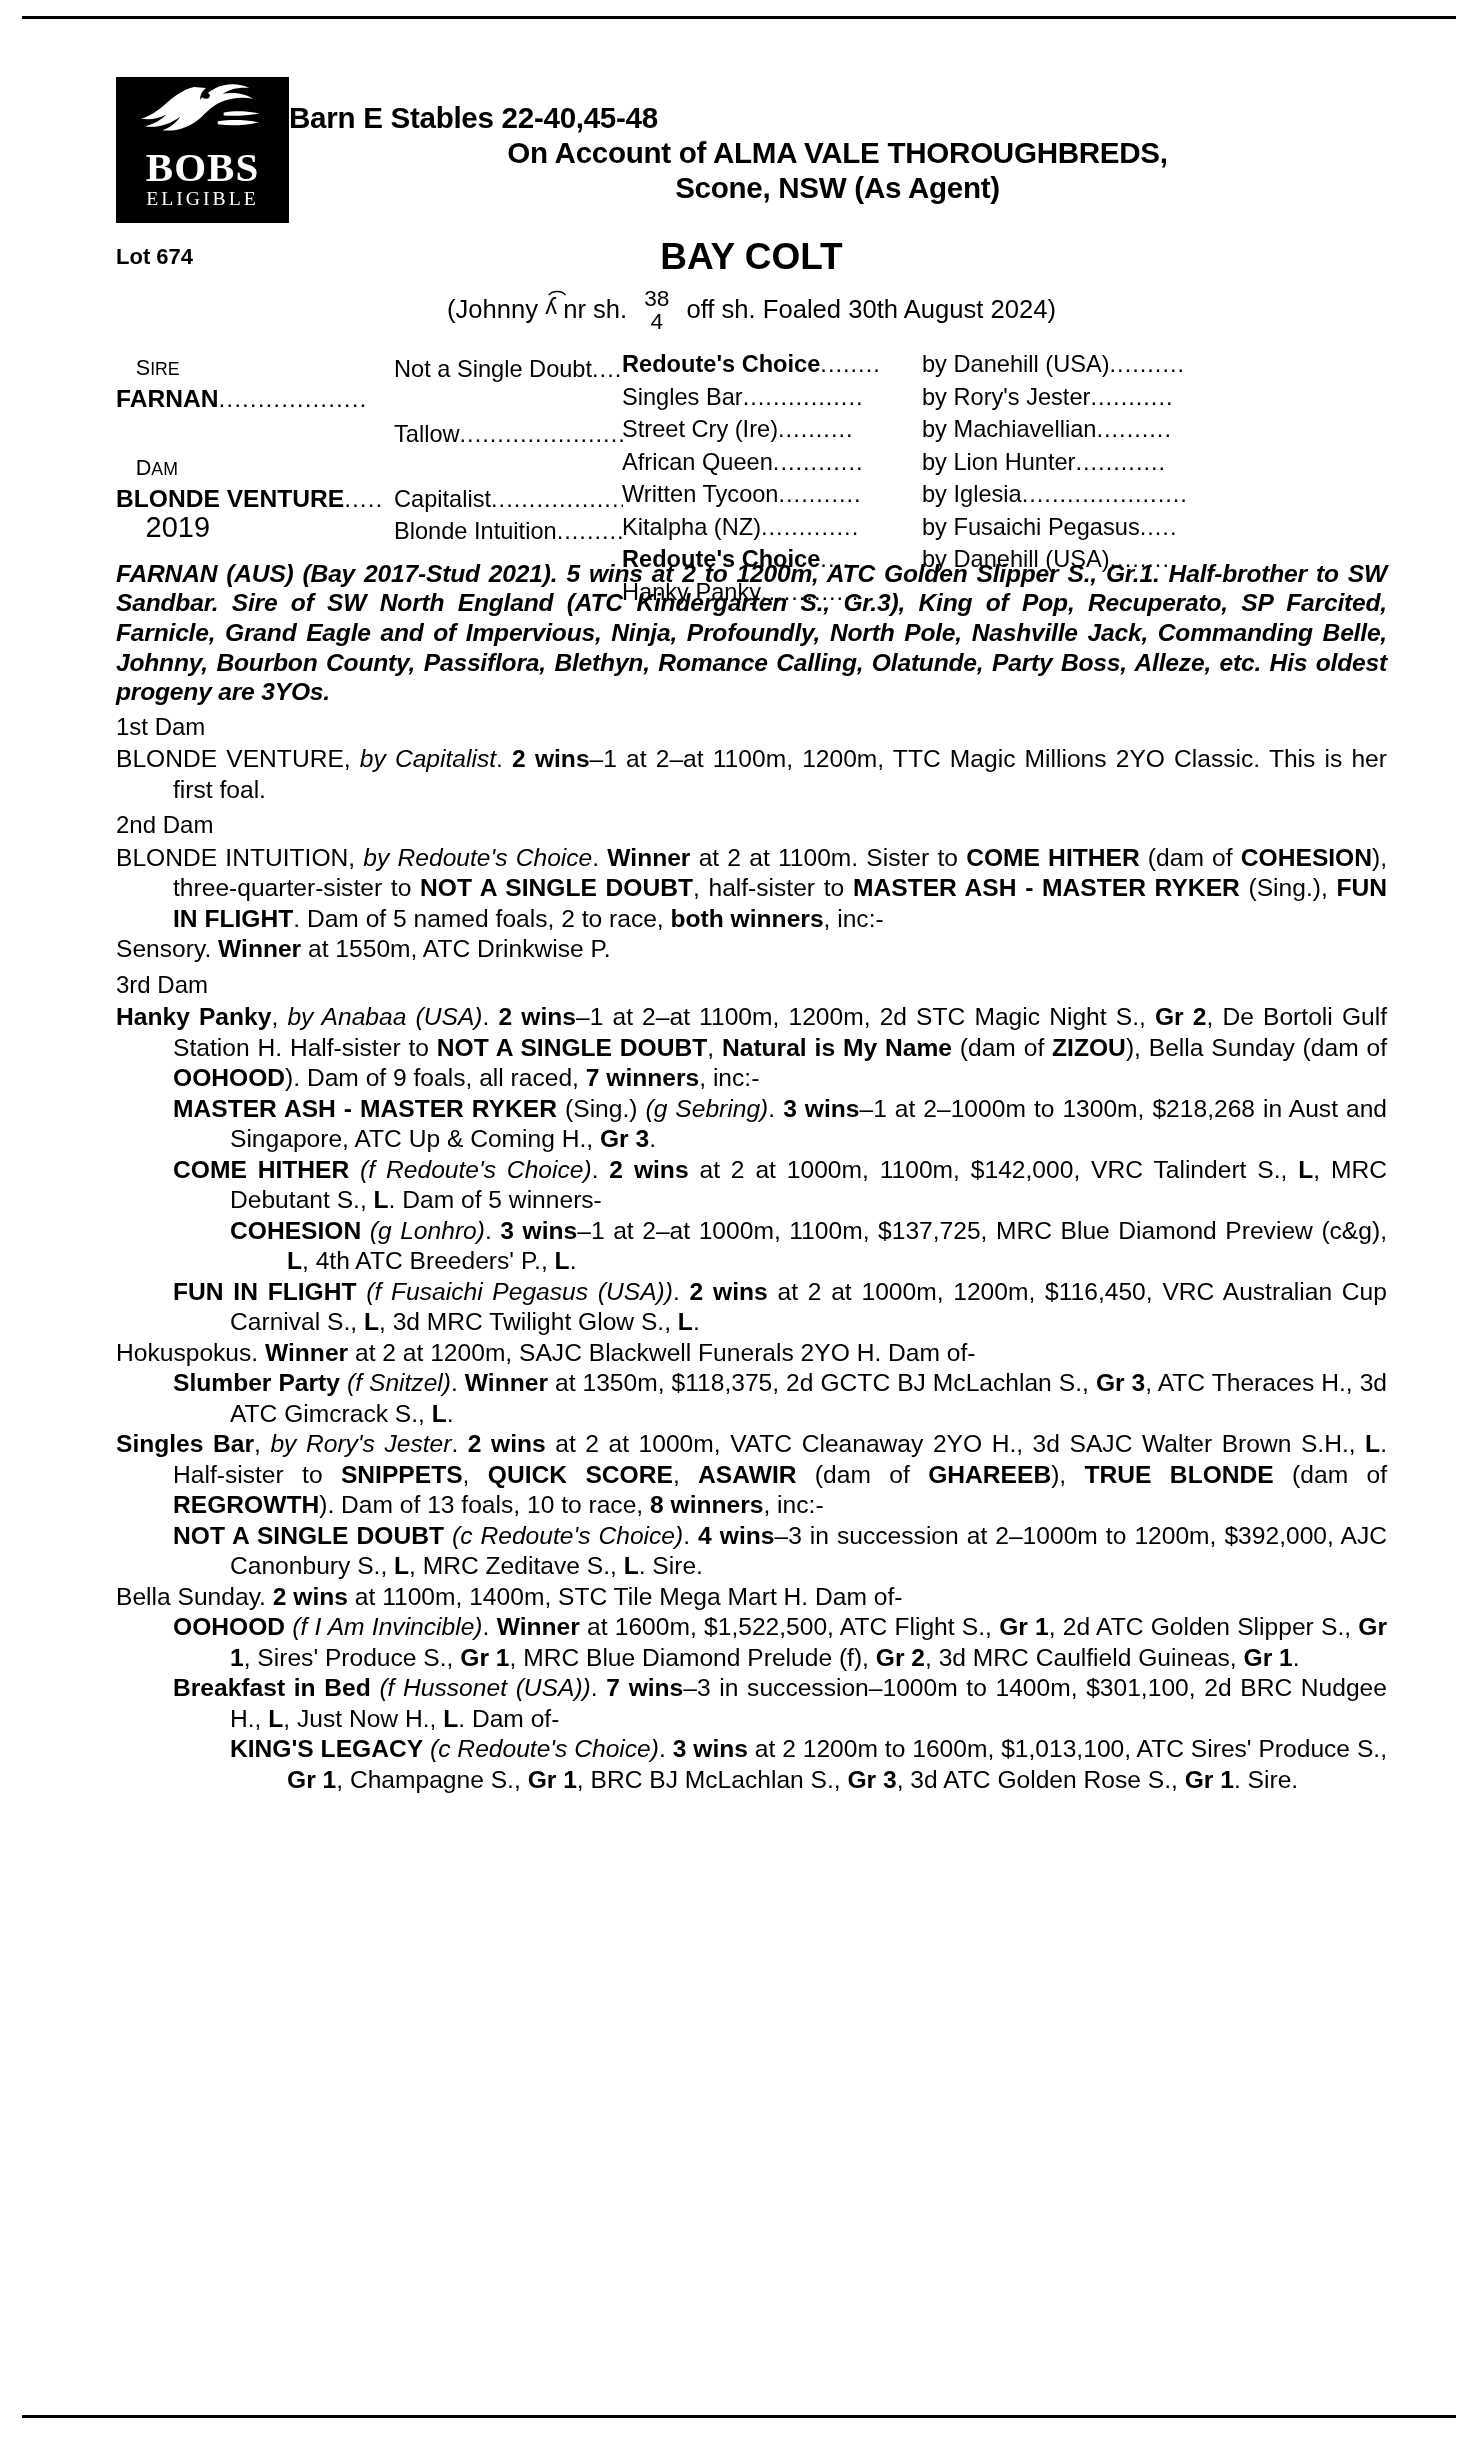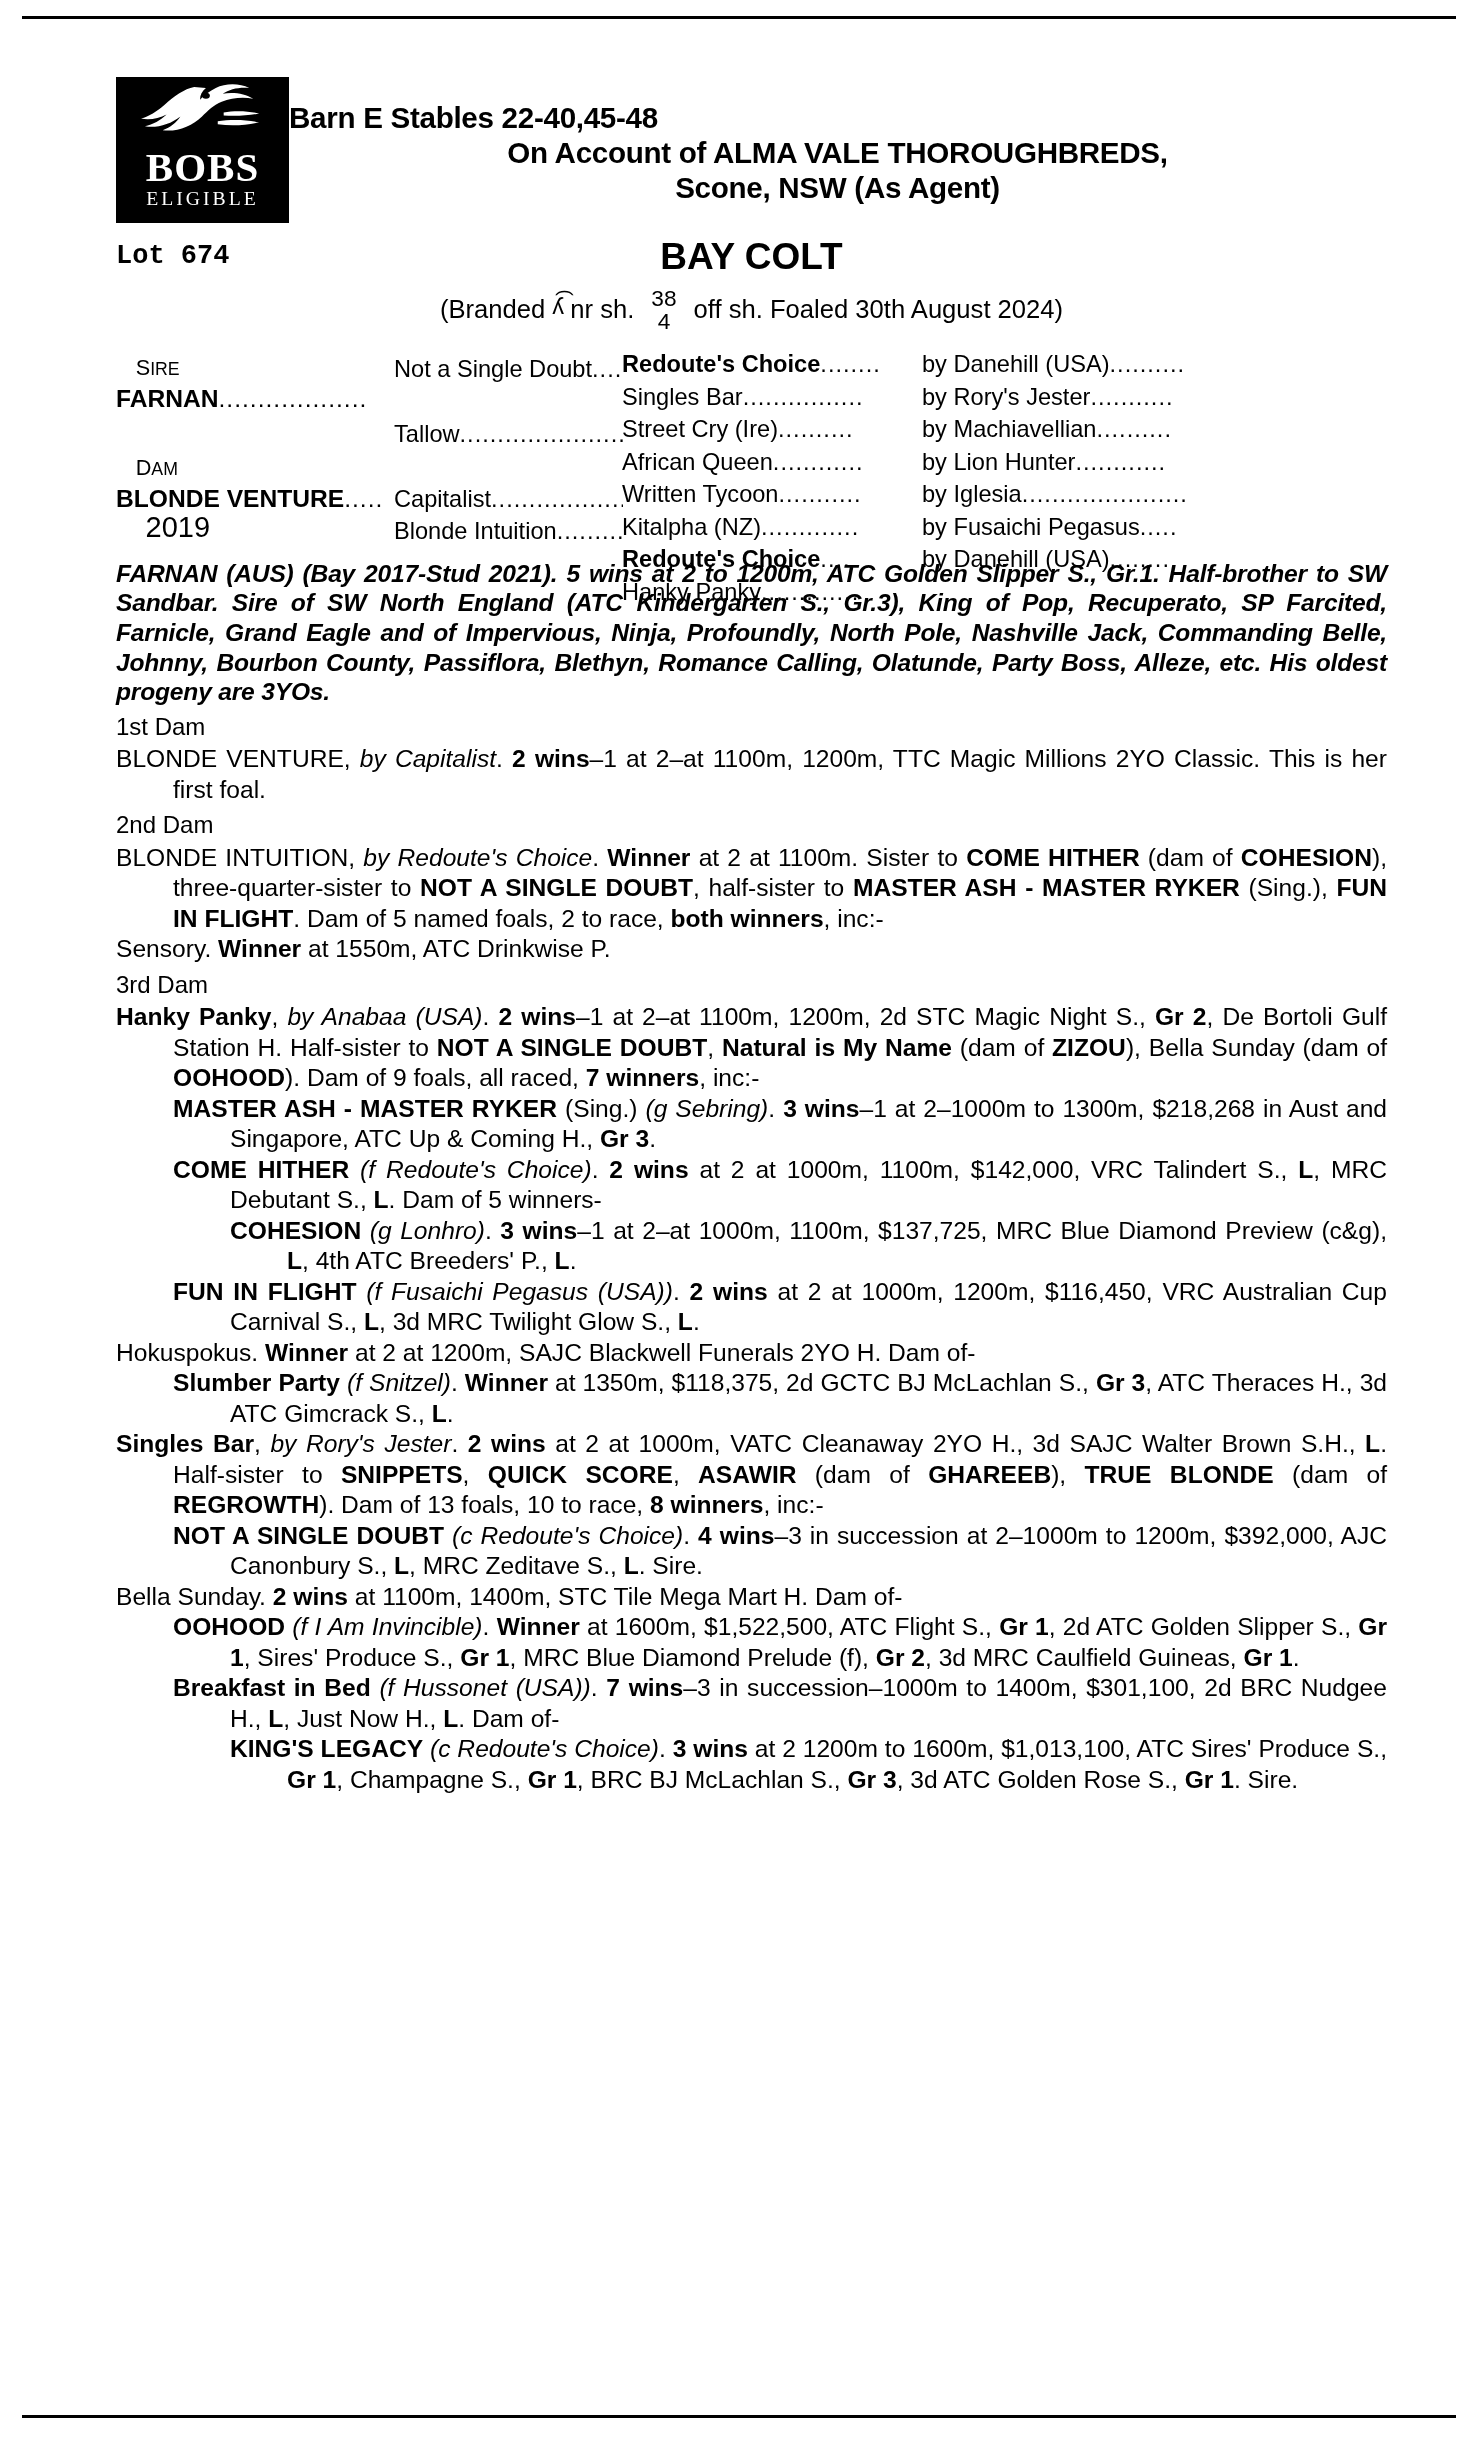--- a/index.html
+++ b/index.html
@@ -107,23 +107,22 @@
   
   .title-row {
     position: relative;
     height: 45px;
   }
   .lot-label {
     position: absolute;
     left: 0;
     top: 0;
     font-weight: 700;
-    font-size: 27px;
+    font-size: 22px;
     line-height: 37px;
-    font-family: Liberation Mono, monospace;
   }
   .sex-title {
     position: absolute;
     left: 0;
     right: 0;
     top: -2px;
     text-align: center;
     font-weight: 700;
     font-size: 37px;
     line-height: 41px;
@@ -289,21 +288,21 @@
         <div class="scone-line">Scone, NSW (As Agent)</div>
       </div>
     </div>
 
     <div class="title-row">
       <div class="lot-label">Lot 674</div>
       <div class="sex-title">BAY COLT</div>
     </div>
 
     <div class="brand-row">
-      <span>(Branded</span>
+      <span>(Johnny</span>
       <span class="brand-symbol">ʎ͡</span>
       <span>nr sh.</span>
       <span class="frac">
         <span class="num">38</span>
         <span class="den">4</span>
       </span>
       <span>off sh. Foaled 30th August 2024)</span>
     </div>
 
     <div class="ped">

